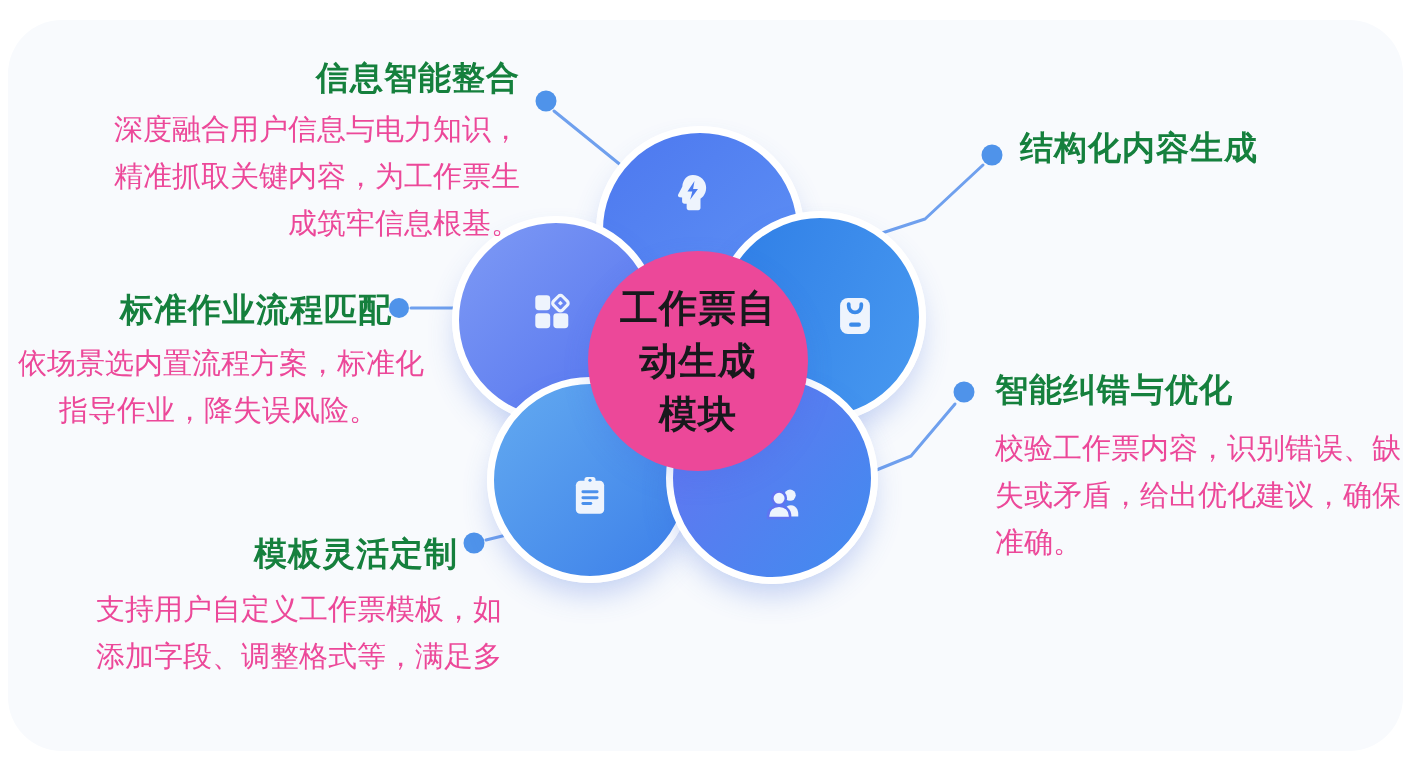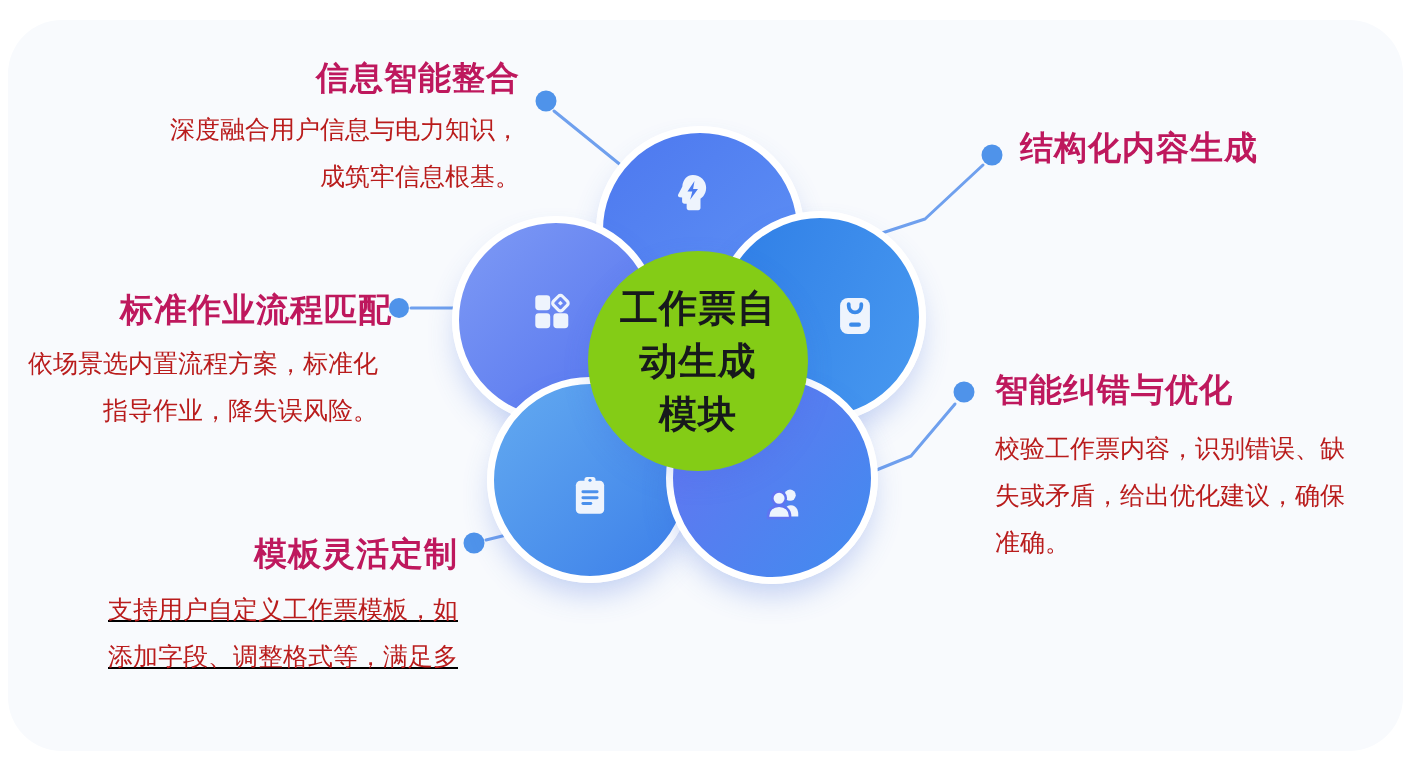--- a/index.html
+++ b/index.html
@@ -24,48 +24,48 @@
   .petal-left{left:452px;top:216px;width:208px;height:208px;z-index:3;
     background:linear-gradient(135deg,#7e9af5 0%,#5272ee 100%);}
   .petal-right{left:714px;top:211px;width:212px;height:212px;z-index:3;
     background:linear-gradient(115deg,#2f7ee6 0%,#4899f0 100%);}
   .petal-bl{left:487px;top:377px;width:206px;height:206px;z-index:4;
     background:linear-gradient(135deg,#63aaf0 0%,#3c7fe9 100%);}
   .petal-br{left:666px;top:372px;width:212px;height:212px;z-index:5;
     background:linear-gradient(130deg,#6673f1 0%,#418cef 100%);}
   .center-circle{
     position:absolute;left:588px;top:251px;width:220px;height:220px;border-radius:50%;
-    background:#84cc16;z-index:6;box-shadow:0 10px 26px rgba(64,105,220,.18);
+    background:#ec4899;z-index:6;box-shadow:0 10px 26px rgba(64,105,220,.18);
     display:flex;flex-direction:column;align-items:center;justify-content:center;
   }
   .center-circle .cline{
     font-size:38px;font-weight:800;line-height:53px;color:#17191c;
     white-space:nowrap;letter-spacing:1px;
   }
 
   
   .sec-title{
-    position:absolute;z-index:7;font-size:33px;font-weight:800;color:#be185d;
+    position:absolute;z-index:7;font-size:33px;font-weight:800;color:#15803d;
     letter-spacing:1px;white-space:nowrap;
   }
   .sec-body{position:absolute;z-index:7;}
   .sec-body .bline{
-    font-size:25px;line-height:47px;color:#b91c1c;font-weight:500;white-space:nowrap;
+    font-size:29px;line-height:47px;color:#ec4899;font-weight:500;white-space:nowrap;
   }
   .al-r{text-align:right;}
   .al-l{text-align:left;}
 
   .t-info{left:140px;top:56px;width:380px;}
   .b-info{left:110px;top:106px;width:410px;}
   .t-struct{left:1020px;top:126px;width:385px;}
   .b-struct{left:1020px;top:181px;width:388px;}
   .t-flow{left:32px;top:288px;width:360px;}
   .b-flow{left:18px;top:340px;width:360px;}
   .t-tmpl{left:98px;top:532px;width:360px;}
-  .b-tmpl{left:96px;top:586px;width:362px;text-decoration:underline;}
+  .b-tmpl{left:96px;top:586px;width:362px;}
   .t-fix{left:995px;top:368px;width:380px;}
   .b-fix{left:995px;top:425px;width:380px;}
 </style>
 </head>
 <body>
 
 <div class="stage">
 
   <div class="panel"></div>
 
@@ -139,20 +139,21 @@
 
   <div class="center-circle">
     <div class="cline">工作票自</div>
     <div class="cline">动生成</div>
     <div class="cline">模块</div>
   </div>
 
   <div class="sec-title al-r t-info">信息智能整合</div>
   <div class="sec-body al-r b-info">
     <div class="bline">深度融合用户信息与电力知识，</div>
+    <div class="bline">精准抓取关键内容，为工作票生</div>
     <div class="bline">成筑牢信息根基。</div>
   </div>
 
   <div class="sec-title al-l t-struct">结构化内容生成</div>
 
   <div class="sec-title al-r t-flow">标准作业流程匹配</div>
   <div class="sec-body al-r b-flow">
     <div class="bline">依场景选内置流程方案，标准化</div>
     <div class="bline">指导作业，降失误风险。</div>
   </div>

